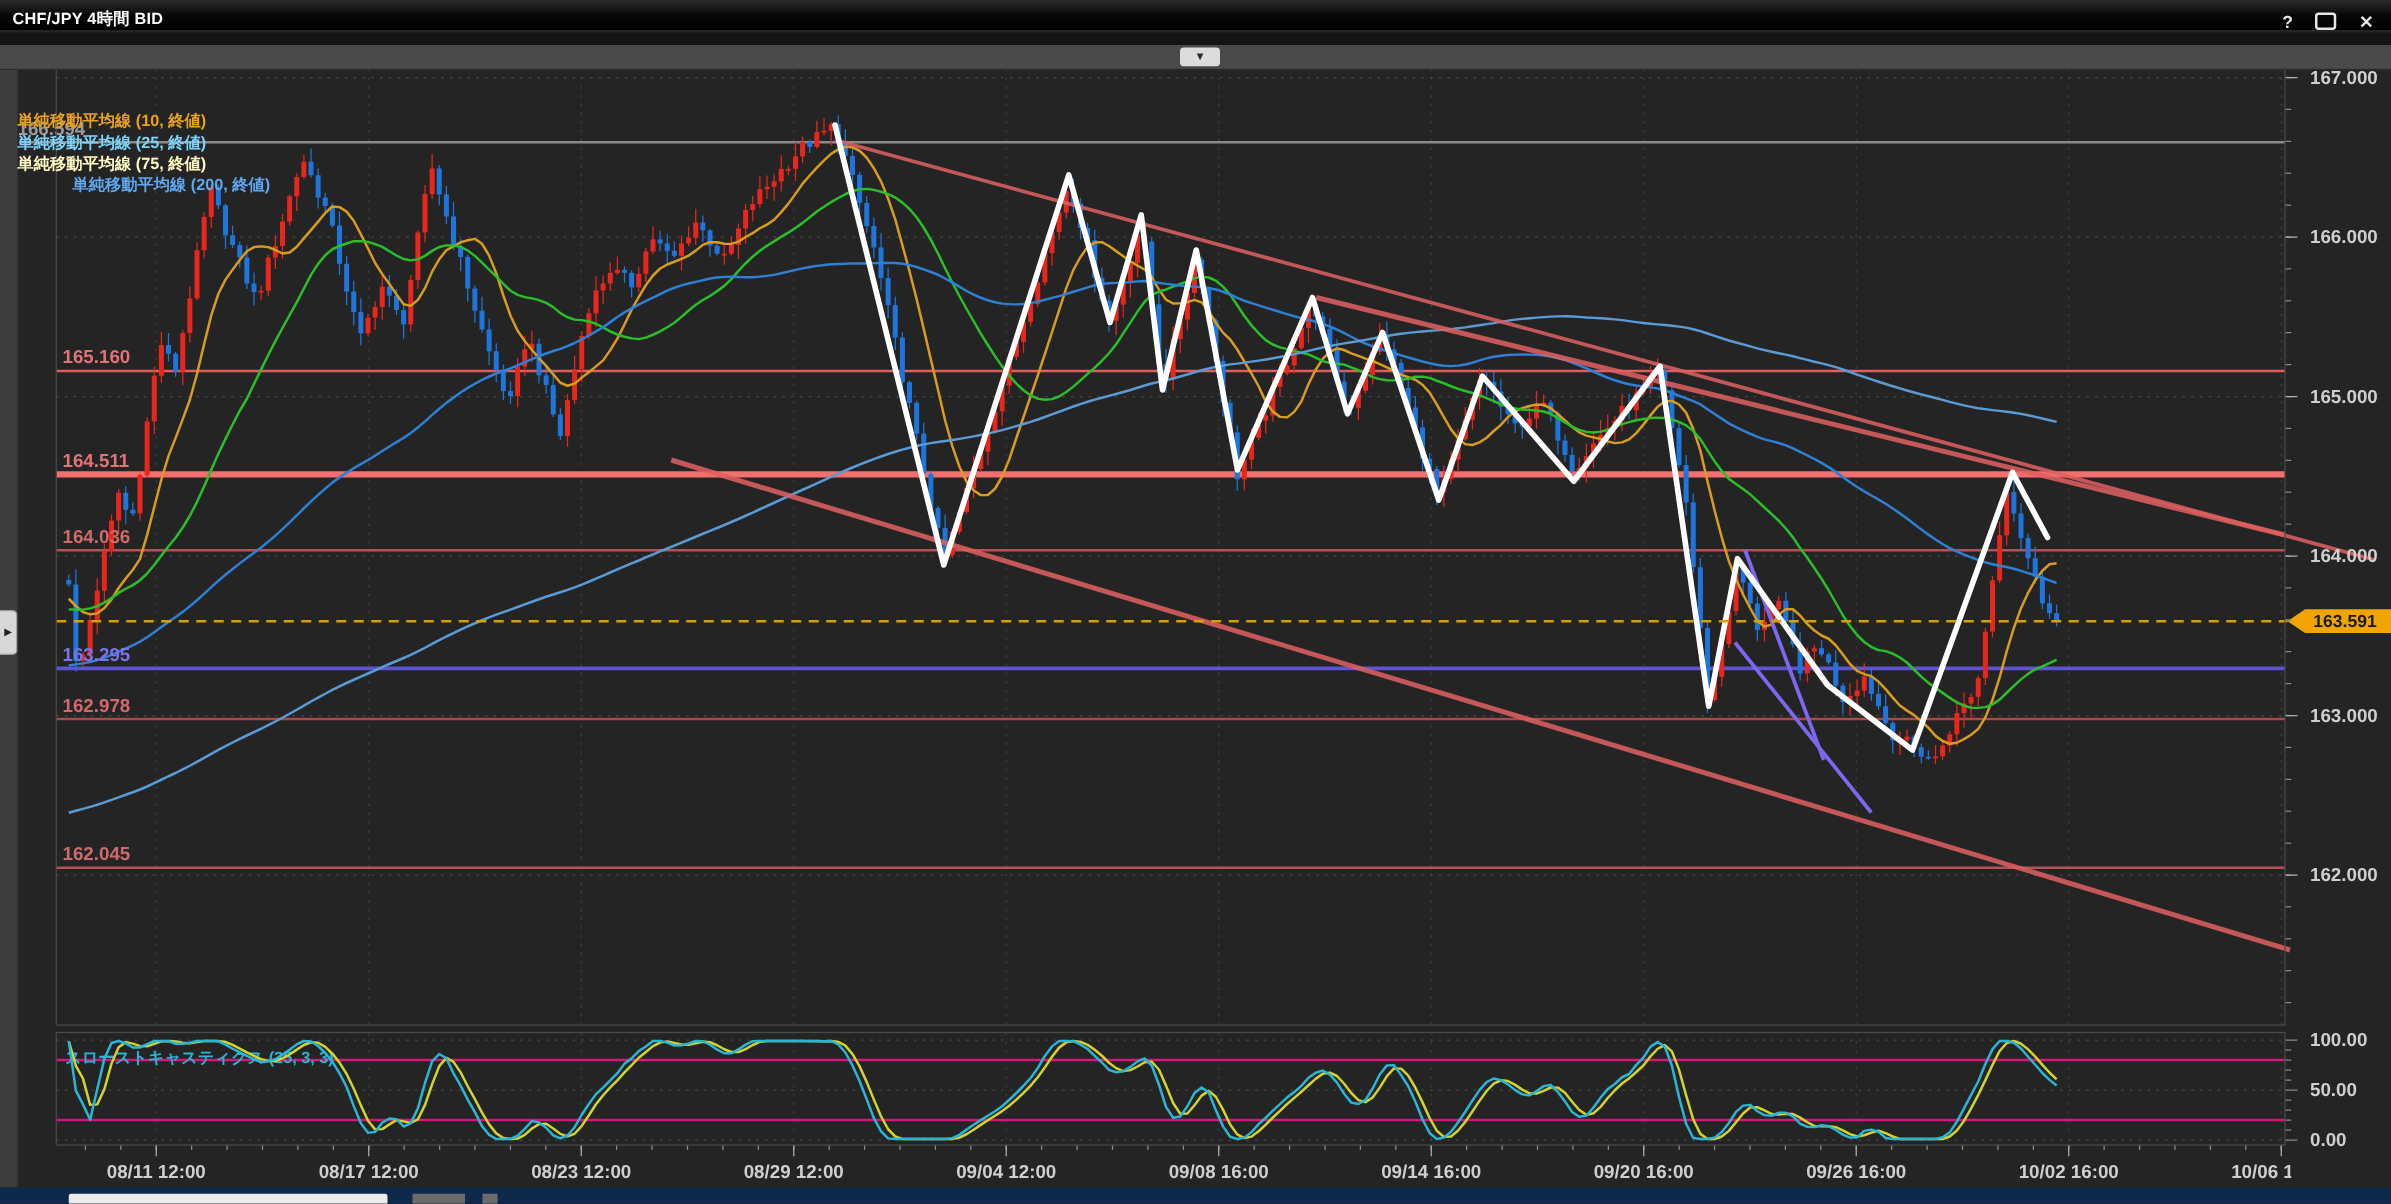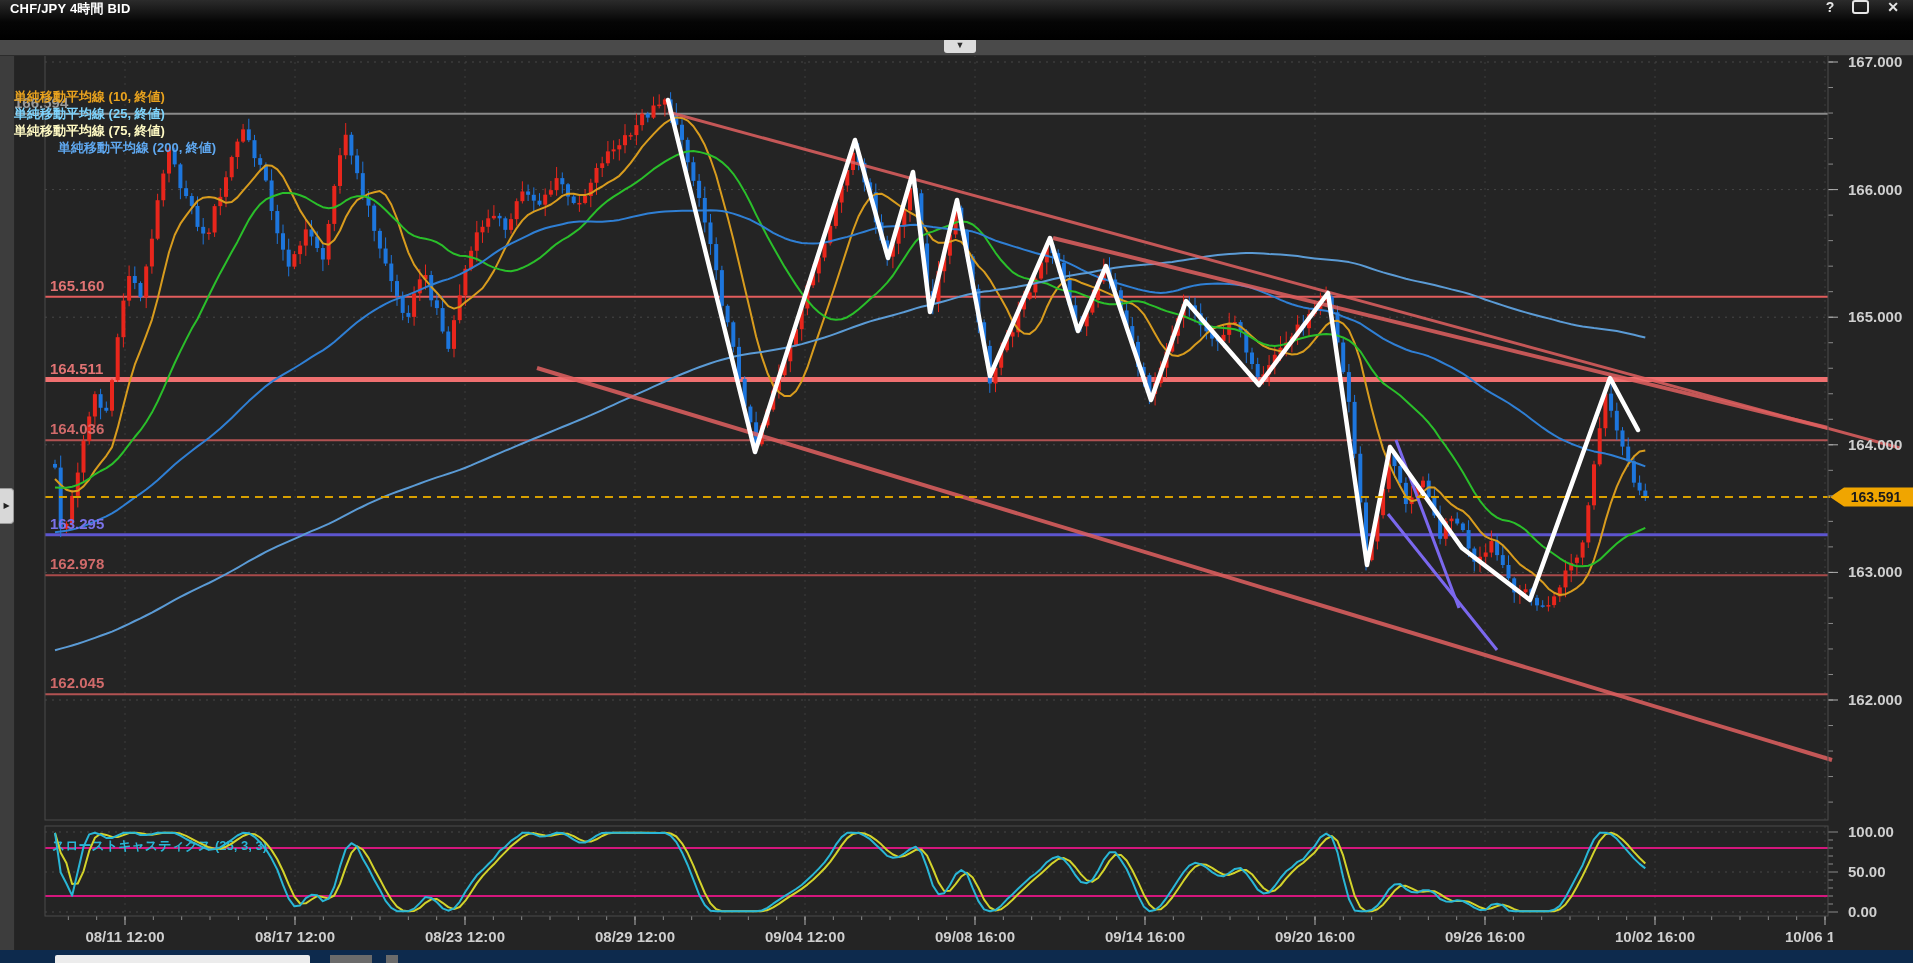--- a/index.html
+++ b/index.html
@@ -2,23 +2,23 @@
 <html><head>
 <meta charset="utf-8">
 <style>
   html,body{margin:0;padding:0;background:#242424;width:1913px;height:963px;overflow:hidden;
     font-family:"Liberation Sans",sans-serif;}
   #app{position:relative;width:1913px;height:963px;background:#242424;}
   #chart-svg{position:absolute;left:0;top:0;z-index:1;}
   svg text{font-family:"Liberation Sans",sans-serif;}
 
   
-  #titlebar{position:absolute;left:0;top:0;width:1913px;height:40px;z-index:5;
+  #titlebar{position:absolute;left:0;top:0;width:1913px;height:24px;z-index:5;
     background:linear-gradient(#2b2b2b 0%,#050505 55%,#000 100%);
-    display:flex;align-items:flex-start;color:#fff;}
+    display:flex;align-items:flex-end;color:#fff;}
   #titlebar .title{font-size:13px;font-weight:bold;padding-left:10px;letter-spacing:.2px;}
   #win-controls{margin-left:auto;display:flex;align-items:center;gap:18px;padding-right:14px;}
   #win-controls .wbtn{color:#e6e6e6;font-size:14px;font-weight:bold;cursor:default;line-height:14px;}
   #maximize-btn{width:13px;height:10px;border:2px solid #e6e6e6;border-radius:3px;}
 
   #strip-dark{position:absolute;left:0;top:26px;width:1913px;height:10px;background:#141414;z-index:4;}
   #toolbar{position:absolute;left:0;top:36px;width:1913px;height:19px;background:#4a4a4a;
     border-bottom:1px solid #2c2c2c;z-index:4;}
   #collapse-btn{position:absolute;left:944px;top:2px;width:32px;height:15px;background:#dcdcdc;
     border-radius:3px;color:#2a2a2a;font-size:9px;text-align:center;line-height:14px;}

